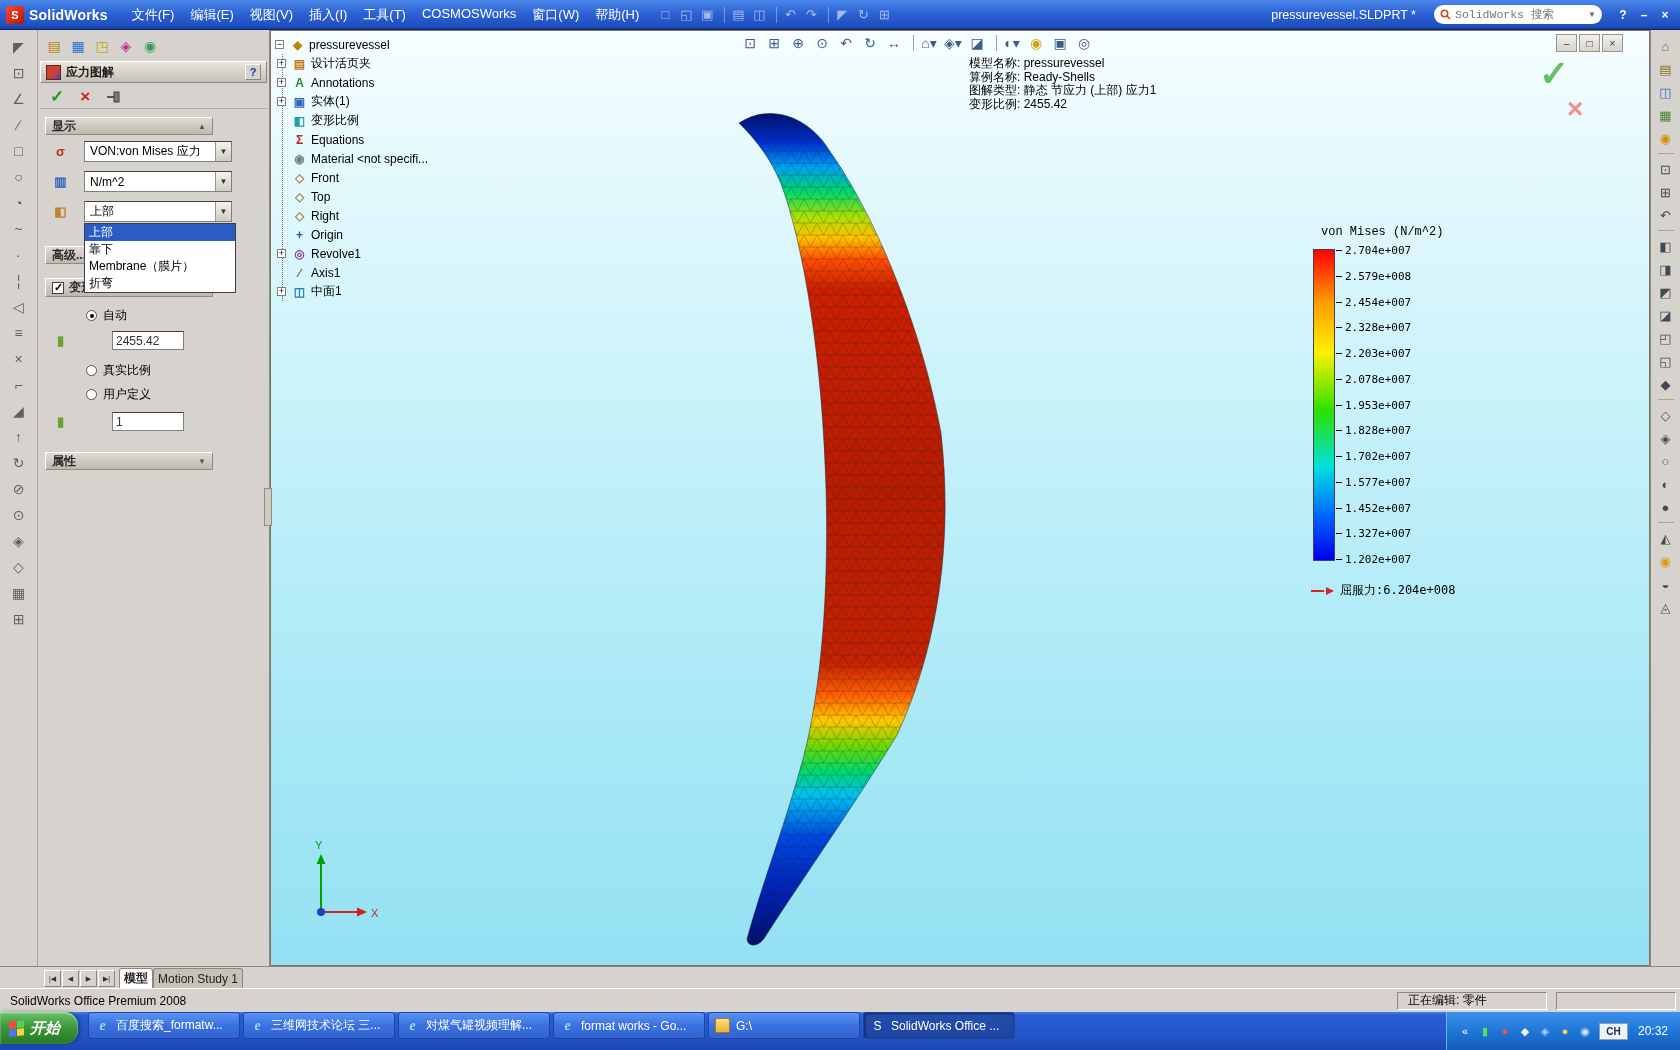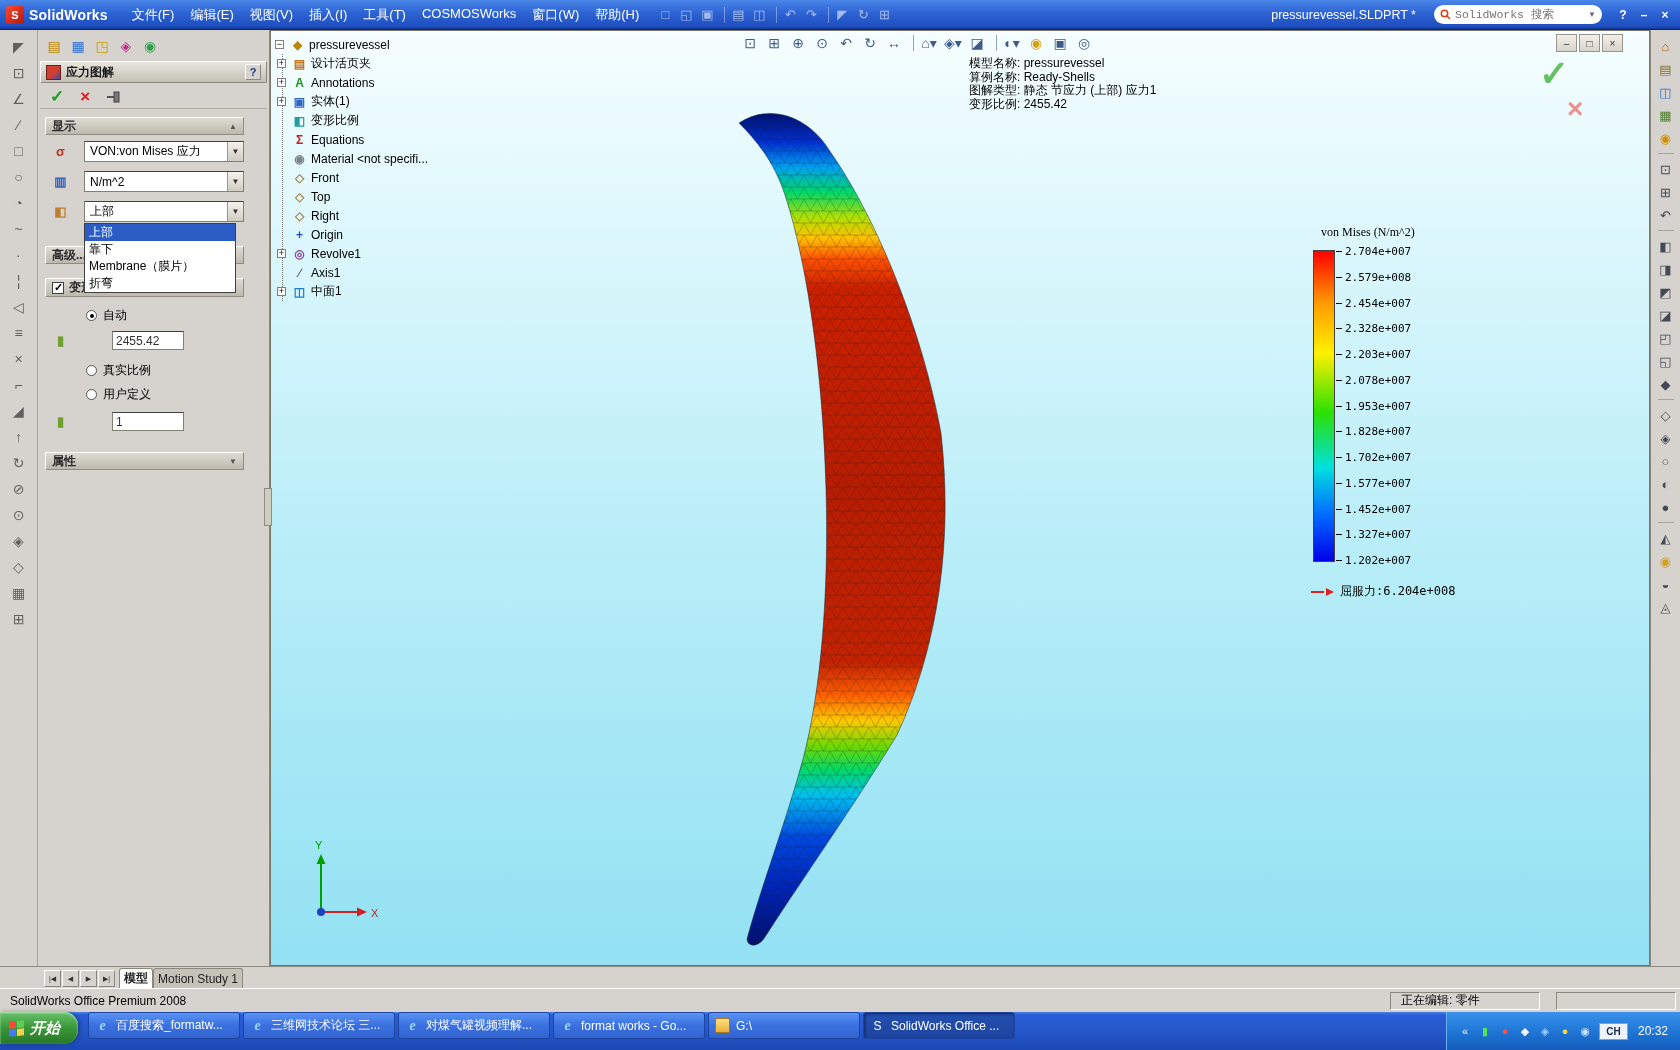--- a/index.html
+++ b/index.html
@@ -38,34 +38,34 @@
   .pm-tabs{position:absolute;left:0;top:3px;height:26px;display:flex;gap:4px;padding:2px 6px;align-items:center}
   .pm-tabs .icon{width:20px;height:20px;font-size:14px}
   .pm-header{position:absolute;left:2px;right:2px;top:31px;height:22px;display:flex;align-items:center;gap:5px;padding:0 5px;
     background:linear-gradient(180deg,#e9e6df,#c4c0b5);border:1px solid #fff;border-bottom-color:#8c887f;border-right-color:#8c887f;font-weight:bold;color:#1a1a1a}
   .stress-plot-glyph{width:15px;height:15px;background:linear-gradient(135deg,#d04030 55%,#3050c0);border:1px solid #702018;flex:none}
   .pm-help{margin-left:auto;width:16px;height:16px;background:#d6d3ce;border:1px solid #8c887f;border-top-color:#fff;border-left-color:#fff;
     display:flex;align-items:center;justify-content:center;font-weight:bold;color:#203a80;font-size:11px}
   .pm-actions{position:absolute;left:2px;right:2px;top:55px;height:24px;display:flex;align-items:center;gap:16px;padding-left:10px;border-bottom:1px solid #b0aca2}
   .ok-check{color:#18a018;font-size:17px;font-weight:bold}
   .cancel-x{color:#d42020;font-size:17px;font-weight:bold}
-  .sec-h{position:absolute;left:7px;width:199px;height:18px;display:flex;align-items:center;padding:0 6px;gap:5px;
+  .sec-h{position:absolute;left:7px;width:168px;height:18px;display:flex;align-items:center;padding:0 6px;gap:5px;
     background:linear-gradient(180deg,#dedbd3,#bdb9ae);border:1px solid #fdfdfb;border-bottom-color:#8f8b81;border-right-color:#8f8b81;color:#2a2a2a;font-weight:bold}
   .sec-h .chev{margin-left:auto;font-size:8px;color:#555;font-weight:normal}
   .sec-display{top:87px}
   .sec-adv{top:216px}
   .sec-def{top:248px;height:19px}
   .sec-props{top:422px}
   .pm-icon{position:absolute;left:14px;width:17px;height:17px;display:flex;align-items:center;justify-content:center;font-size:13px;font-weight:bold}
   .pmi1{top:113px;color:#c03020}
   .pmi2{top:143px;color:#3060c0}
   .pmi3{top:173px;color:#c08030}
   .pmi-scale1{top:302px;color:#6fa030}
   .pmi-scale2{top:383px;color:#6fa030}
-  .dd{position:absolute;left:46px;width:160px;height:21px;background:#fff;border:1px solid #808074;border-top-color:#404040;
+  .dd{position:absolute;left:46px;width:148px;height:21px;background:#fff;border:1px solid #808074;border-top-color:#404040;
     display:flex;align-items:center;padding-left:5px;font-size:12px;color:#000}
   .dd1{top:111px}.dd2{top:141px}.dd3{top:171px}
   .dd .arrow{margin-left:auto;width:16px;height:100%;background:linear-gradient(#f4f2ec,#cfccc2);border-left:1px solid #9a968c;
     display:flex;align-items:center;justify-content:center;font-size:8px;color:#333}
   .open-list{position:absolute;left:46px;top:193px;width:152px;background:#fff;border:1px solid #404040;z-index:6;font-size:12px}
   .open-list .opt{height:17px;display:flex;align-items:center;padding:0 4px;color:#000}
   .open-list .opt.sel{background:#2a5cc4;color:#fff}
   .cb{width:12px;height:12px;background:#fff;border:1px solid #404040;position:relative;flex:none}
   .cb.checked::after{content:"\2713";position:absolute;left:1px;top:-2px;font-size:11px;color:#000;font-weight:bold}
   .radio-row{position:absolute;left:48px;display:flex;align-items:center;gap:6px;color:#000;font-weight:normal}
@@ -93,21 +93,21 @@
   .vp-toolbar .icon{width:22px;height:20px;color:#3c5a8a;font-size:14px}
   .vp-toolbar .tsep{border-right:1px solid #8fa8c0}
   .vp-winbtns{position:absolute;right:26px;top:3px;display:flex;gap:2px;z-index:3}
   .vp-winbtn{width:21px;height:18px;background:linear-gradient(#f2f0ea,#d8d4ca);border:1px solid #9a968c;display:flex;align-items:center;justify-content:center;font-size:10px;color:#333}
   .cc-ok{position:absolute;left:1268px;top:22px;font-size:36px;color:#63c063;font-weight:bold;text-shadow:1px 1px 2px rgba(255,255,255,.9);z-index:3}
   .cc-cancel{position:absolute;left:1296px;top:62px;font-size:28px;color:#ef8f8f;font-weight:bold;z-index:3}
   .hud-info{position:absolute;left:698px;top:26px;line-height:13.5px;color:#000;z-index:2;font-size:12px}
 
   
   .legend{position:absolute;left:1040px;top:194px;width:190px;z-index:2;color:#000}
-  .leg-title{font-family:Liberation Serif, serif;font-size:12px;margin-left:10px}
+  .leg-title{font-family:Liberation Mono, monospace;font-size:12px;margin-left:10px}
   .leg-body{display:flex;margin-top:10px}
   .leg-bar{width:22px;height:312px;border:1px solid #444;flex:none;margin-left:2px;
     background:linear-gradient(180deg,#ff0000 0%,#ff9c00 17%,#fff000 33%,#2ce000 52%,#00e0e0 70%,#0064ff 86%,#0000e8 100%)}
   .leg-vals{display:flex;flex-direction:column;justify-content:space-between;height:322px;margin-left:1px;margin-top:-5px}
   .leg-row{display:flex;align-items:center;font-family:"DejaVu Sans Mono",monospace;font-size:11px;white-space:nowrap}
   .leg-tick{width:6px;height:1px;background:#000;margin-right:3px;flex:none}
   .leg-yield{margin-top:16px;display:flex;align-items:center;gap:2px;font-family:"DejaVu Sans Mono",monospace;font-size:12px;white-space:nowrap}
   .arrow-line{width:13px;height:2px;background:#e02020;flex:none}
   .arrow-head{width:0;height:0;border-left:8px solid #e02020;border-top:4px solid transparent;border-bottom:4px solid transparent;flex:none;margin-right:4px}
 
@@ -119,21 +119,21 @@
 
   
   .tabs-row{position:absolute;left:0;right:0;top:966px;height:22px;background:#d6d3ce;border-top:1px solid #8c887f;display:flex;align-items:flex-end;padding-left:44px}
   .tab-nav{display:flex;gap:1px;margin-bottom:1px;margin-right:4px}
   .tab-nav-btn{width:17px;height:17px;background:#d6d3ce;border:1px solid #fff;border-bottom-color:#8c887f;border-right-color:#8c887f;
     font-size:7px;display:flex;align-items:center;justify-content:center;color:#333}
   .tab{height:20px;padding:0 4px;display:flex;align-items:center;font-size:12px;border:1px solid #8c887f;border-bottom:none;border-radius:3px 3px 0 0;background:#c6c2b8;color:#222}
   .tab.active{background:#fff;font-weight:bold}
   .statusbar{position:absolute;left:0;right:0;top:988px;height:24px;background:#d6d3ce;border-top:1px solid #fff;display:flex;align-items:center;padding:0 4px;color:#000}
   .sb-left{margin-left:6px;font-size:12px}
-  .sb-cells{margin-left:auto;display:flex;gap:16px;align-items:center}
+  .sb-cells{margin-left:auto;display:flex;gap:9px;align-items:center}
   .sb-cell{height:18px;display:flex;align-items:center;padding:0 10px;font-size:12px;
     border:1px solid;border-color:#8c887f #fff #fff #8c887f;background:#d6d3ce}
   .taskbar{position:absolute;left:0;right:0;top:1012px;height:38px;display:flex;align-items:flex-start;
     background:linear-gradient(180deg,#4a80e8 0%,#2a5ed6 8%,#2456ca 55%,#1c48b4 100%)}
   .start-btn{height:32px;padding:0 18px 0 9px;border-radius:0 14px 14px 0;display:flex;align-items:center;gap:6px;
     background:linear-gradient(180deg,#6cc26c 0%,#3c9a3c 45%,#2a7e2a 90%);box-shadow:inset 0 1px 2px #b8e8b8, 2px 0 4px rgba(0,0,0,.3);
     color:#fff;font-weight:bold;font-style:italic;font-size:15px}
   .flag{width:15px;height:15px;display:grid;grid-template-columns:1fr 1fr;grid-template-rows:1fr 1fr;gap:1px;transform:skewY(-6deg)}
   .flag i:nth-child(1){background:#ff4838}.flag i:nth-child(2){background:#58d058}
   .flag i:nth-child(3){background:#4878ff}.flag i:nth-child(4){background:#ffd048}

